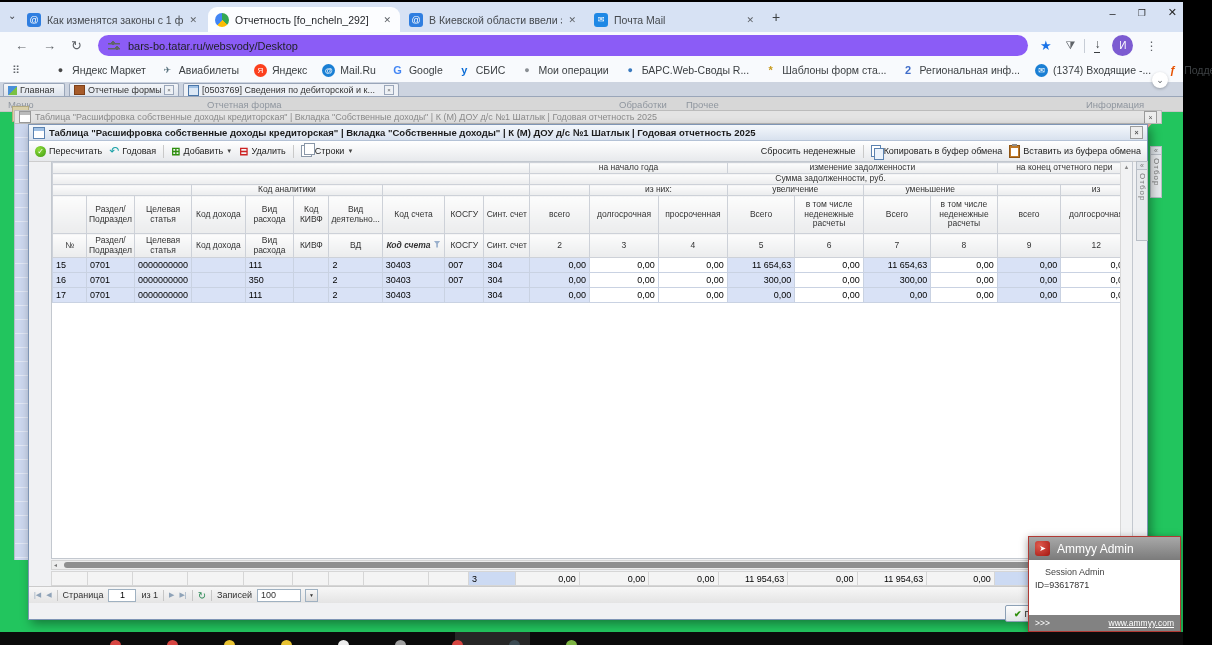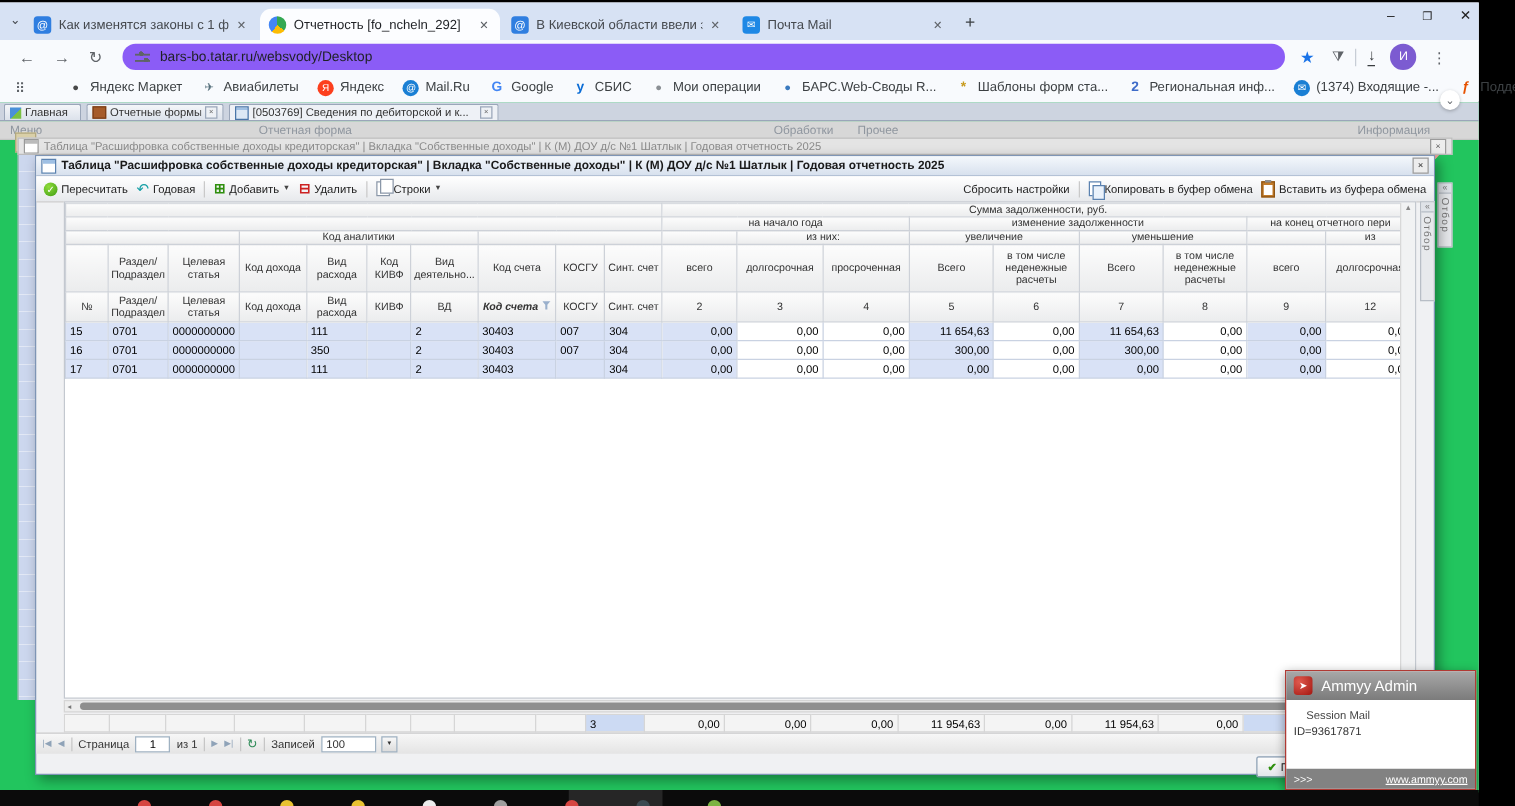--- a/index.html
+++ b/index.html
@@ -349,21 +349,21 @@
             <span>Удалить</span>
             </span>
           <span class="tsep"></span>
           <span class="tbtn">
             <span class="ic-pages"></span>
             <span>Строки</span>
               <span class="caret">▼</span>
             </span>
           <div class="tb-right">
             <span class="tbtn">
-                <span>Сбросить настройки</span>
+                <span>Сбросить неденежные</span>
               </span>
             <span class="tsep"></span>
             <span class="tbtn">
               <span class="ic-copy"></span>
               <span>Копировать в буфер обмена</span>
               </span>
             <span class="tbtn">
               <span class="ic-paste"></span>
               <span>Вставить из буфера обмена</span>
               </span>
@@ -389,27 +389,27 @@
                 <col style="width: 70px;">
                 <col style="width: 70px;">
                 <col style="width: 70px;">
                 <col style="width: 68px;">
                 <col style="width: 68px;">
                 <col style="width: 72px;">
               </colgroup>
             <thead id="ghead">
                 <tr style="height: 11px;">
                   <th colspan="10"></th>
-                  <th colspan="9">Сумма задолженности, руб.</th>
-                </tr>
-                <tr style="height: 11px;">
-                  <th colspan="10"></th>
                   <th colspan="3">на начало года</th>
                   <th colspan="4">изменение задолженности</th>
                   <th colspan="2">на конец отчетного пери</th>
+                </tr>
+                <tr style="height: 11px;">
+                  <th colspan="10"></th>
+                  <th colspan="9">Сумма задолженности, руб.</th>
                 </tr>
                 <tr style="height: 11px;">
                   <th colspan="3"></th>
                   <th colspan="4">Код аналитики</th>
                   <th colspan="3"></th>
                   <th></th>
                   <th colspan="2">из них:</th>
                   <th colspan="2">увеличение</th>
                   <th colspan="2">уменьшение</th>
                   <th></th>
@@ -614,21 +614,21 @@
       </div>
     </div>
   </div>
 
   <div class="ammyy">
     <div class="am-title">
       <span class="am-logo">➤</span>
       <span class="am-name">Ammyy Admin</span>
     </div>
     <div class="am-body">
-      <div class="am-sess">Session Mail</div>
+      <div class="am-sess">Session Admin</div>
       <div class="am-id">ID=93617871</div>
     </div>
     <div class="am-foot">
       <span>&gt;&gt;&gt;</span>
       <span class="am-link">www.ammyy.com</span>
     </div>
   </div>
 
   <div class="taskbar">
     <div class="tb-activetile"></div>

